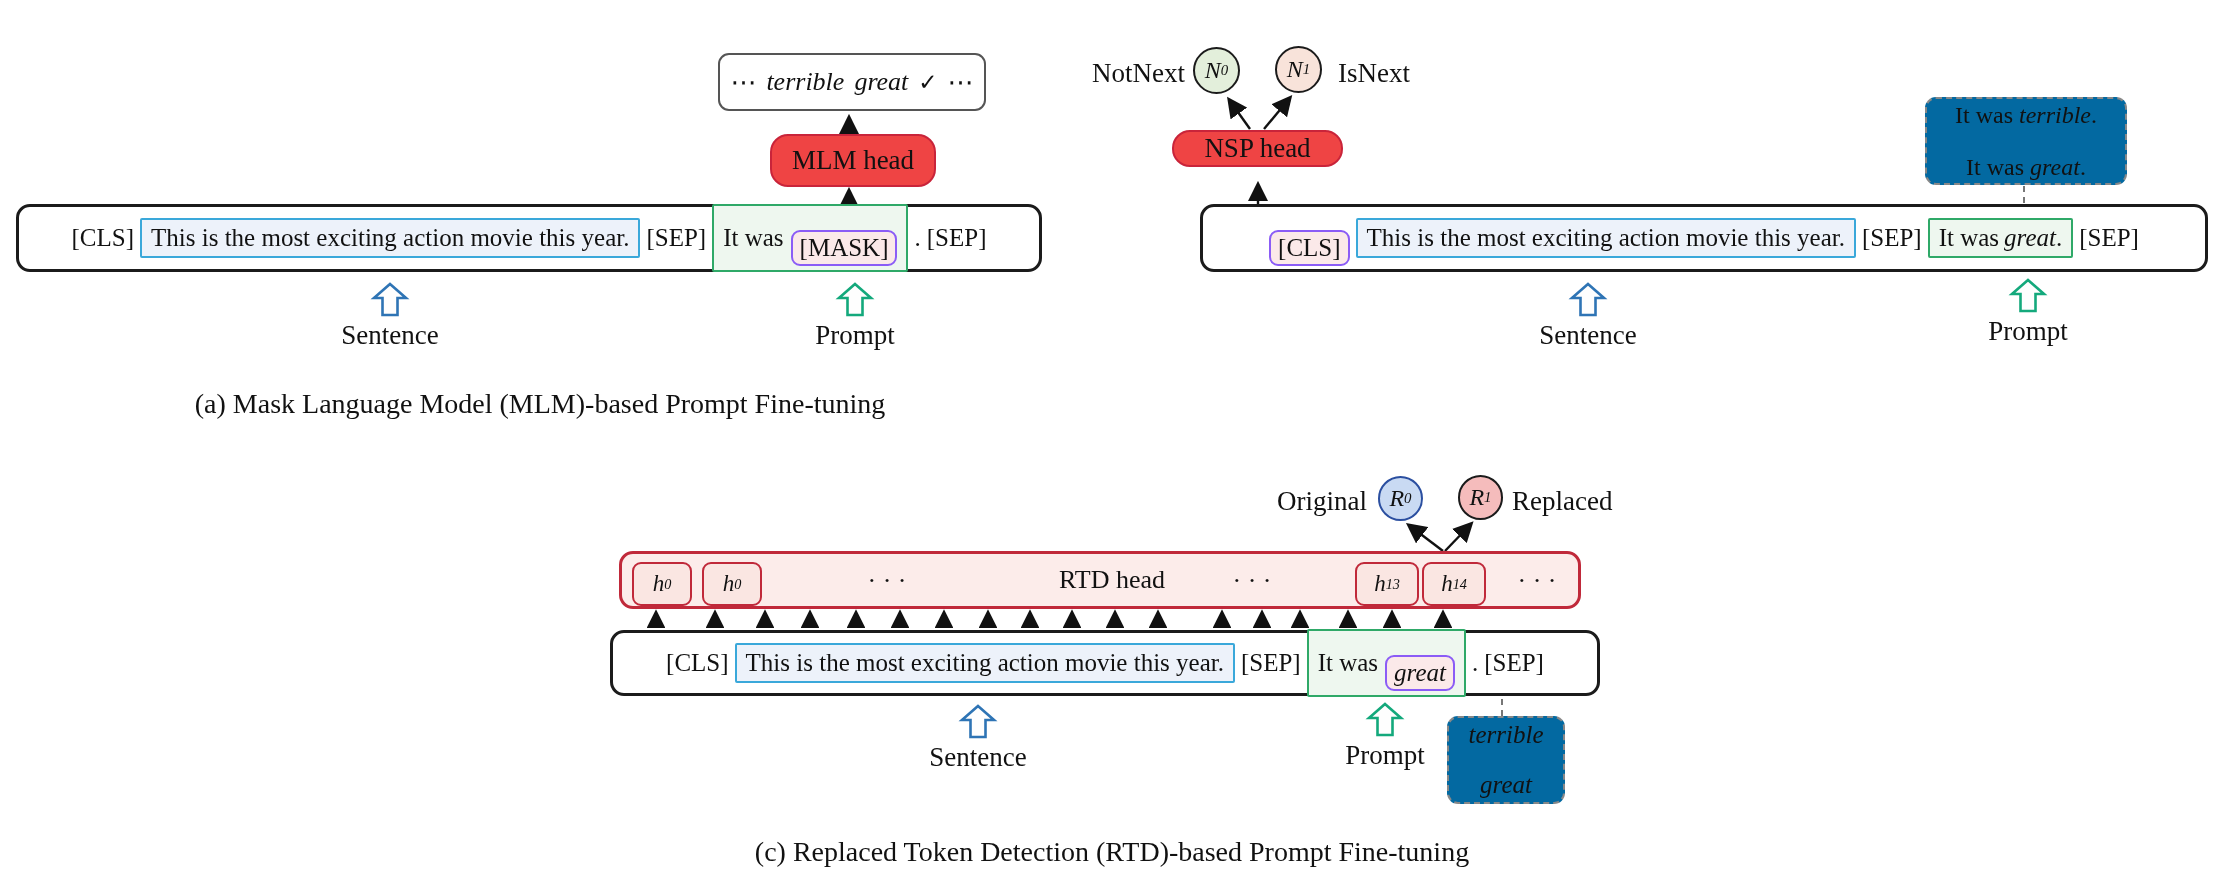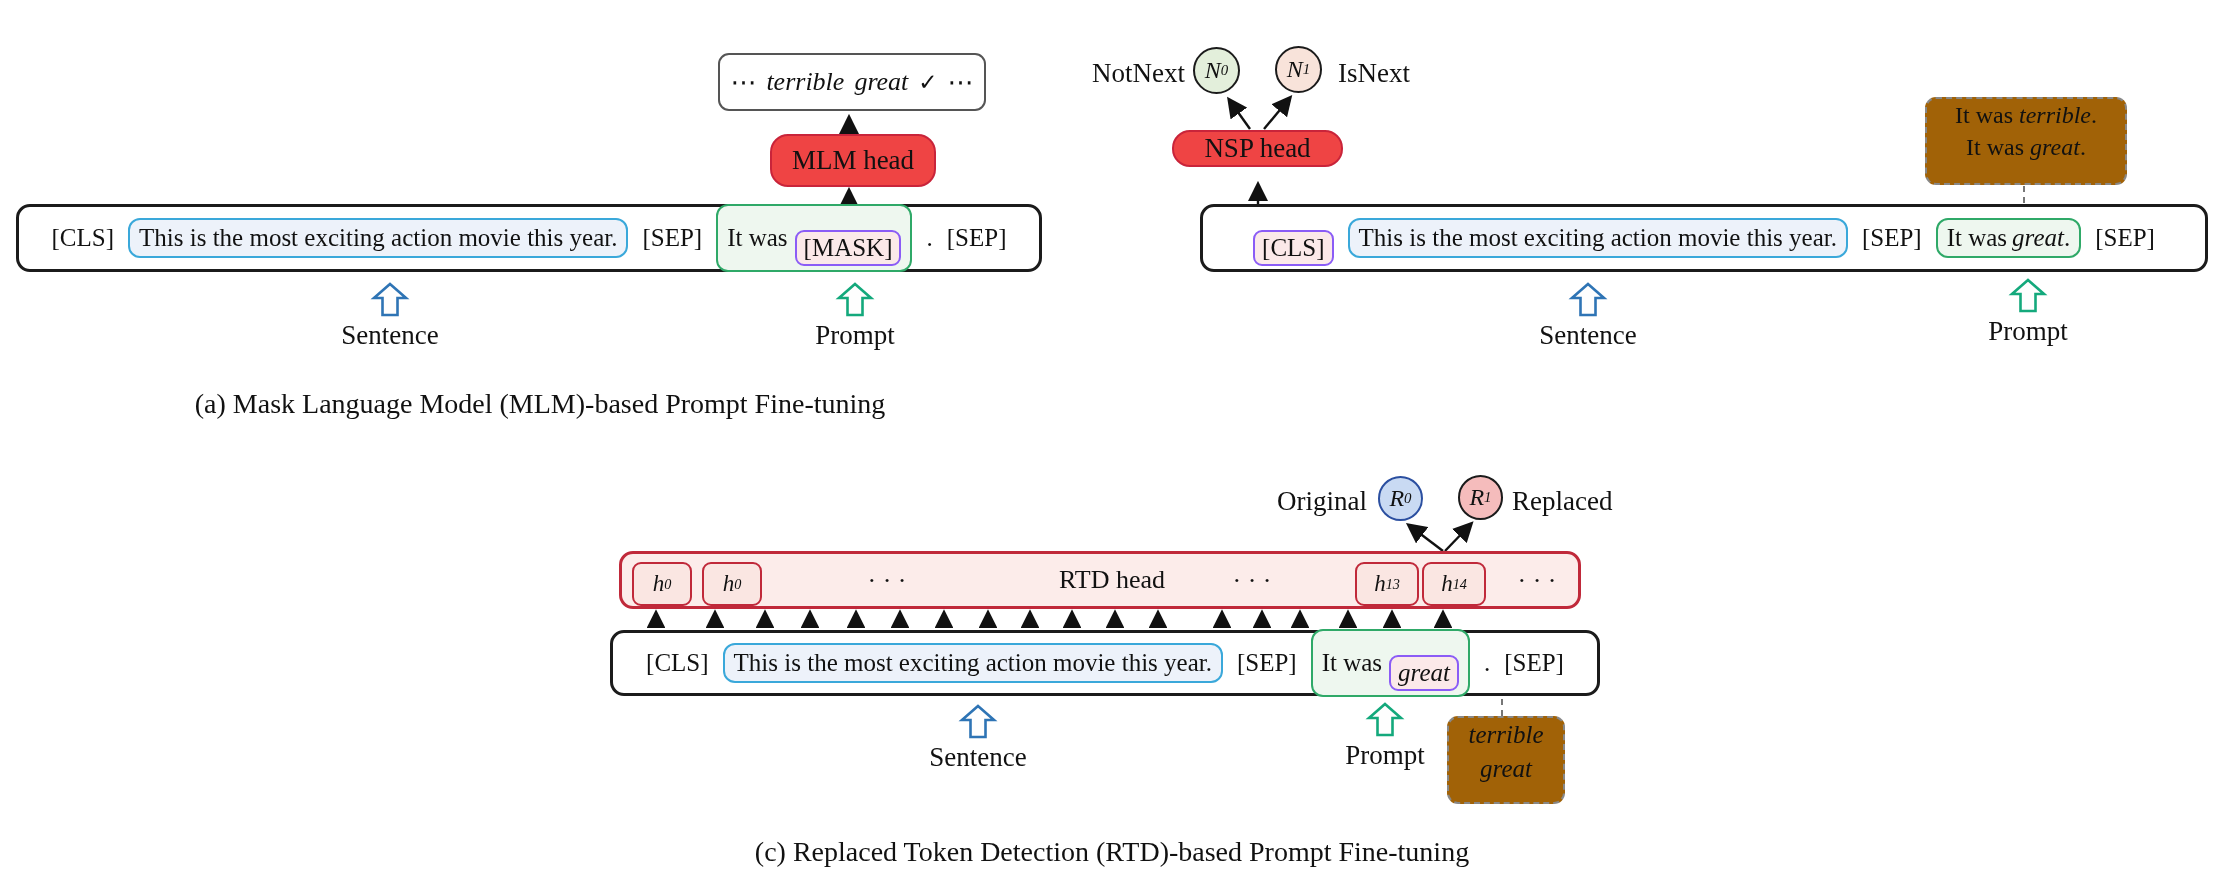--- a/index.html
+++ b/index.html
@@ -2,37 +2,37 @@
 <html><head>
 <meta charset="utf-8">
 <style>
   html,body{margin:0;padding:0;background:#fff;}
   #canvas{position:relative;width:2224px;height:892px;background:#ffffff;overflow:hidden;
           font-family:"Liberation Serif","DejaVu Serif",serif;color:#111;}
   .abs{position:absolute;box-sizing:border-box;}
   svg.overlay{position:absolute;left:0;top:0;pointer-events:none;}
 
   
-  .tokenrow{display:flex;align-items:center;justify-content:center;gap:14px;
+  .tokenrow{display:flex;align-items:center;justify-content:center;gap:6px;
             border:3px solid #1b1b1b;border-radius:14px;background:#fff;
             font-size:25px;white-space:nowrap;}
-  .chip{border-radius:12px;padding:4px 9px;white-space:nowrap;box-sizing:border-box;}
+  .chip{border-radius:2px;padding:4px 9px;white-space:nowrap;box-sizing:border-box;}
   .chip-blue{border:2px solid #3aa8da;background:#edf2fa;}
   .chip-green{border:2px solid #2fa968;background:#eef7ef;display:flex;align-items:center;gap:7px;}
   .chip-red{border:2px solid #8b5cf6;background:#fbe9e9;border-radius:9px;padding:2px 7px;margin-top:20px;}
 
   
   .headbox{border:2.5px solid #c9243a;background:#ef4444;border-radius:18px;
            display:flex;align-items:center;justify-content:center;font-size:27px;}
 
   
   .verbalizer{border:2px solid #555;border-radius:11px;background:#fff;
               display:flex;align-items:center;justify-content:center;gap:10px;font-size:26px;}
-  .dashedbox{border:2px dashed #888;border-radius:11px;background:#a16207;
-             display:flex;flex-direction:column;align-items:center;justify-content:flex-start;
+  .dashedbox{border:2px dashed #888;border-radius:11px;background:#0369a1;
+             display:flex;flex-direction:column;align-items:center;justify-content:space-between;
              font-size:24px;line-height:1.35;}
 
   
   .circle{position:absolute;border-radius:50%;display:flex;align-items:center;justify-content:center;
           font-style:italic;font-size:24px;box-sizing:border-box;}
   .circle sub,.hchip sub{font-size:0.62em;font-style:italic;}
 
   
   .rtdbar{border:3px solid #c0293a;background:#fcecea;border-radius:14px;}
   .hchip{position:absolute;border:2px solid #c0293a;background:#fae6e2;border-radius:9px;

